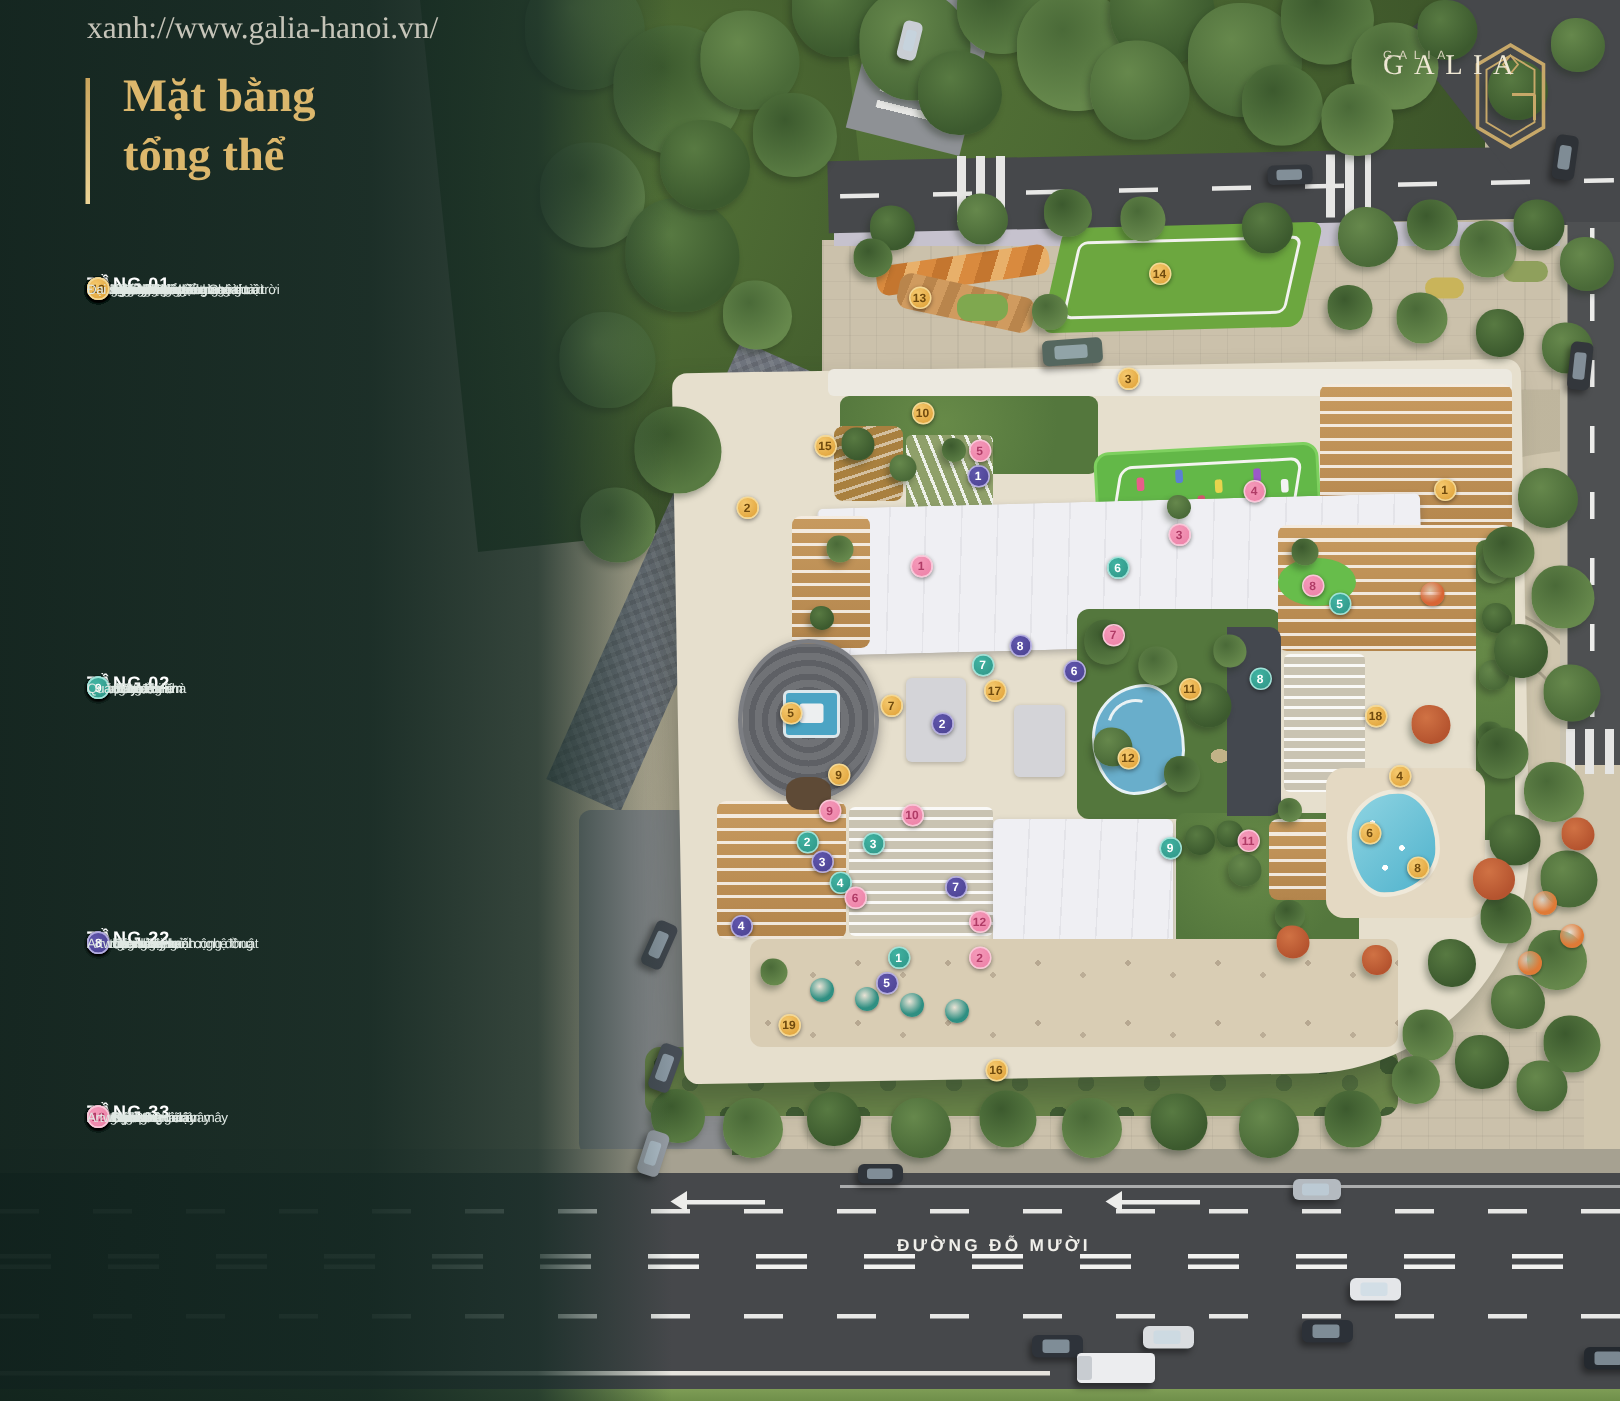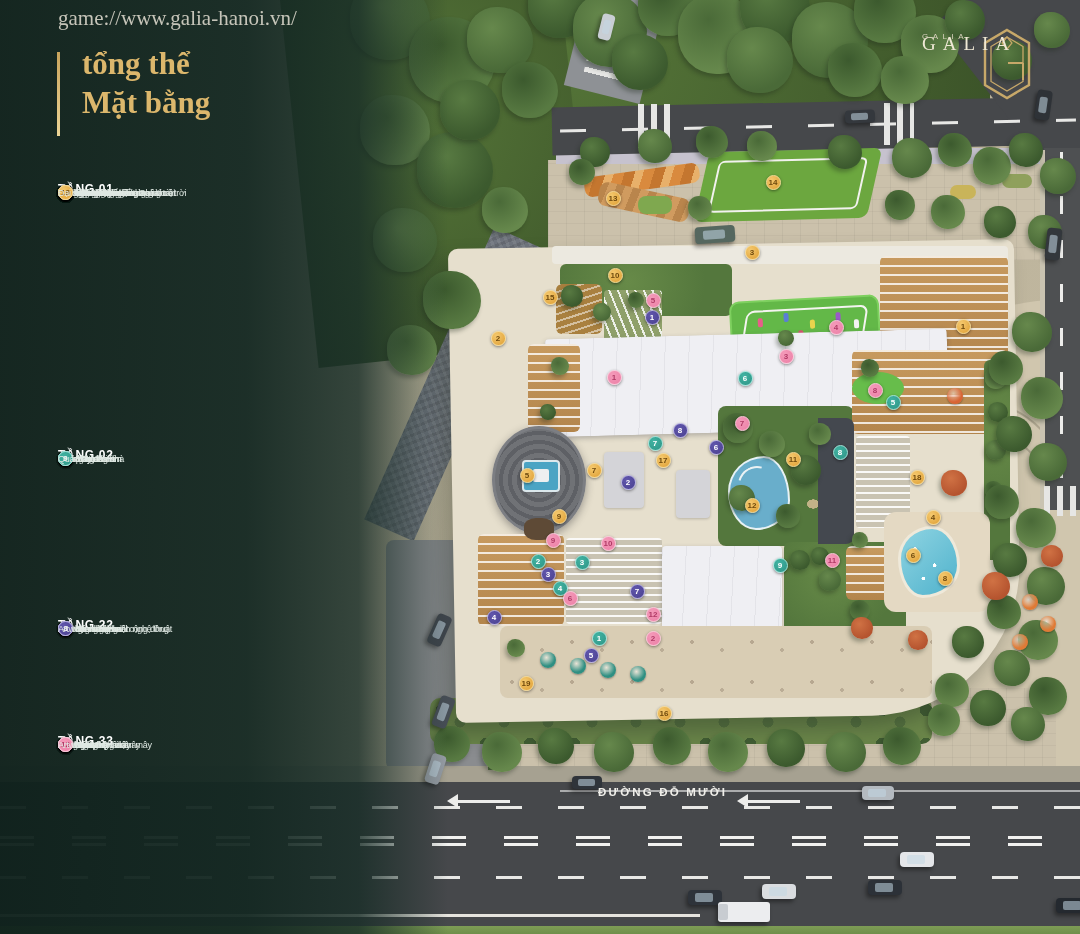--- a/index.html
+++ b/index.html
@@ -211,21 +211,21 @@
   <div class="roadDark" style="left:0;top:782px;width:1080px;height:144px;"></div>
   <div class="solidline" style="left:560px;top:790px;width:520px;height:2px;background:rgba(255,255,255,.55);z-index:5;"></div>
   <div class="dashH" style="left:0;top:806px;width:1080px;"></div>
   <div class="dashH" style="left:0;top:836px;width:1080px;background:repeating-linear-gradient(90deg,#F2F2F0 0 34px,transparent 34px 72px);"></div>
   <div class="dashH" style="left:0;top:843px;width:1080px;background:repeating-linear-gradient(90deg,#F2F2F0 0 34px,transparent 34px 72px);"></div>
   <div class="dashH" style="left:0;top:876px;width:1080px;"></div>
   <div class="solidline" style="left:0;top:914px;width:700px;height:3px;background:#E6E4DE;z-index:5;"></div>
   <div class="grassStrip" style="left:0;top:922px;width:1080px;height:12px;"></div>
 
   <div class="arrowL" style="left:458px;top:800px;"></div>
-  <div class="roadLabel" style="left:598px;top:786px;">ĐƯỜNG ĐỖ MƯỜI</div>
+  <div class="roadLabel" style="left:598px;top:825px;">ĐƯỜNG ĐỖ MƯỜI</div>
   <div class="arrowL" style="left:748px;top:800px;"></div>
 
   <div class="plaza" style="left:1040px;top:0;width:40px;height:72px;"></div>
 
   <div id="sceneryLayer" style="left:0;top:0;width:1080px;height:934px;z-index:7;pointer-events:none;">
       <div class="tree" style="position: absolute; left: 528px; top: -26px; width: 64px; height: 64px; background: radial-gradient(circle at 38% 32%, rgb(88, 122, 66), rgb(60, 90, 46) 70%);"></div>
       <div class="tree" style="position: absolute; left: 573px; top: -7px; width: 74px; height: 74px; background: radial-gradient(circle at 38% 32%, rgb(102, 136, 76), rgb(74, 106, 56) 70%);"></div>
       <div class="tree" style="position: absolute; left: 638px; top: -24px; width: 60px; height: 60px; background: radial-gradient(circle at 38% 32%, rgb(60, 90, 46), rgb(88, 122, 66) 70%);"></div>
       <div class="tree" style="position: absolute; left: 678px; top: -6px; width: 80px; height: 80px; background: radial-gradient(circle at 38% 32%, rgb(74, 106, 56), rgb(102, 136, 76) 70%);"></div>
       <div class="tree" style="position: absolute; left: 740px; top: -27px; width: 70px; height: 70px; background: radial-gradient(circle at 38% 32%, rgb(88, 122, 66), rgb(60, 90, 46) 70%);"></div>
@@ -424,25 +424,25 @@
       <div class="mMark" style="left: 562.5px; top: 590.5px; background: radial-gradient(circle at 35% 30%, rgb(244, 154, 185), rgb(236, 127, 166)); border-color: rgb(249, 198, 216); color: rgb(176, 59, 102);">6</div>
       <div class="mMark" style="left: 734.5px; top: 415.5px; background: radial-gradient(circle at 35% 30%, rgb(244, 154, 185), rgb(236, 127, 166)); border-color: rgb(249, 198, 216); color: rgb(176, 59, 102);">7</div>
       <div class="mMark" style="left: 867.5px; top: 382.5px; background: radial-gradient(circle at 35% 30%, rgb(244, 154, 185), rgb(236, 127, 166)); border-color: rgb(249, 198, 216); color: rgb(176, 59, 102);">8</div>
       <div class="mMark" style="left: 545.5px; top: 532.5px; background: radial-gradient(circle at 35% 30%, rgb(244, 154, 185), rgb(236, 127, 166)); border-color: rgb(249, 198, 216); color: rgb(176, 59, 102);">9</div>
       <div class="mMark" style="left: 600.5px; top: 535.5px; background: radial-gradient(circle at 35% 30%, rgb(244, 154, 185), rgb(236, 127, 166)); border-color: rgb(249, 198, 216); color: rgb(176, 59, 102);">10</div>
       <div class="mMark" style="left: 824.5px; top: 552.5px; background: radial-gradient(circle at 35% 30%, rgb(244, 154, 185), rgb(236, 127, 166)); border-color: rgb(249, 198, 216); color: rgb(176, 59, 102);">11</div>
       <div class="mMark" style="left: 645.5px; top: 606.5px; background: radial-gradient(circle at 35% 30%, rgb(244, 154, 185), rgb(236, 127, 166)); border-color: rgb(249, 198, 216); color: rgb(176, 59, 102);">12</div>
     </div>
 
   <div class="panel"></div>
-  <div class="watermark">game://www.galia-hanoi.vn/</div>
+  <div class="watermark">xanh://www.galia-hanoi.vn/</div>
   <div class="goldRule"></div>
   <div class="pageTitle">
+    <span style="position:static;display:block;">Mặt bằng</span>
     <span style="position:static;display:block;">tổng thể</span>
-    <span style="position:static;display:block;">Mặt bằng</span>
   </div>
 
   <div class="sec" style="top:182px;">
     <span class="sec-title">TẦNG 01</span>
     <div class="sec-cols" style="position:static;">
         <div class="colA">
           <div class="legend-row">
             <span class="dot" style="background: radial-gradient(circle at 35% 30%, rgb(245, 201, 110), rgb(222, 158, 51)); border-color: rgb(244, 216, 148); color: rgb(111, 74, 14);">1</span>
             <span class="legend-label">Sảnh đón thương mại</span>
           </div>

